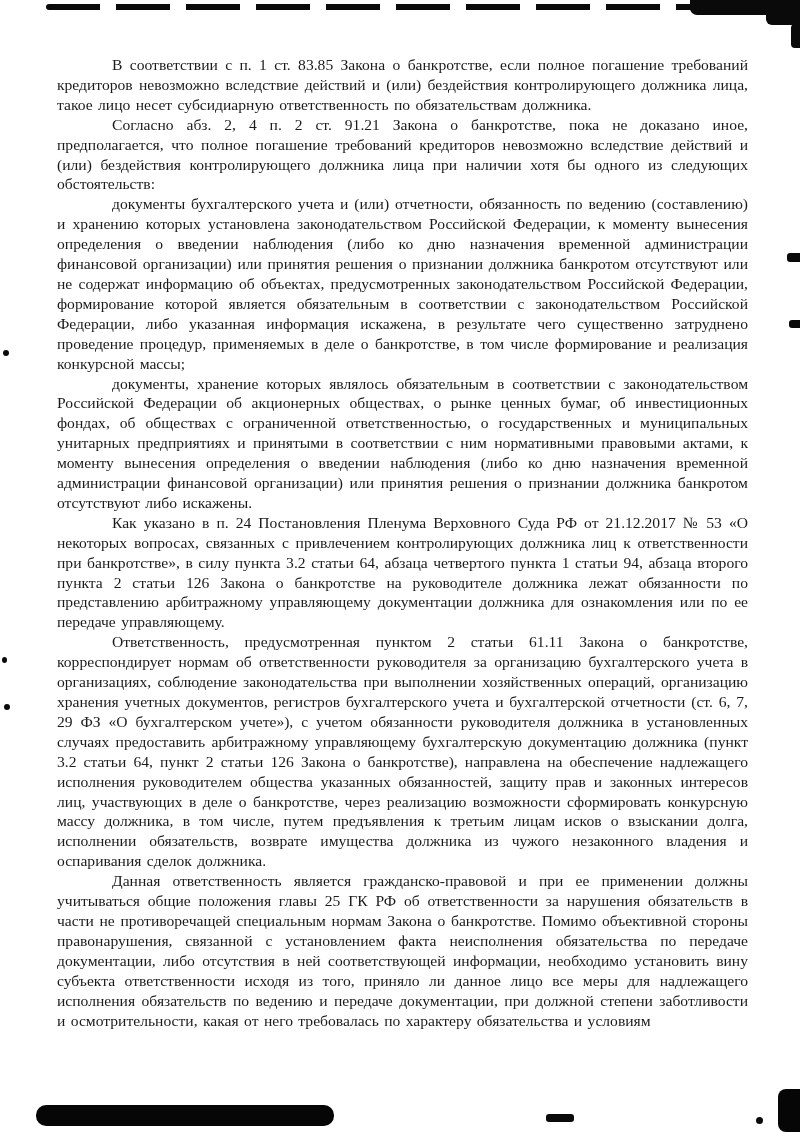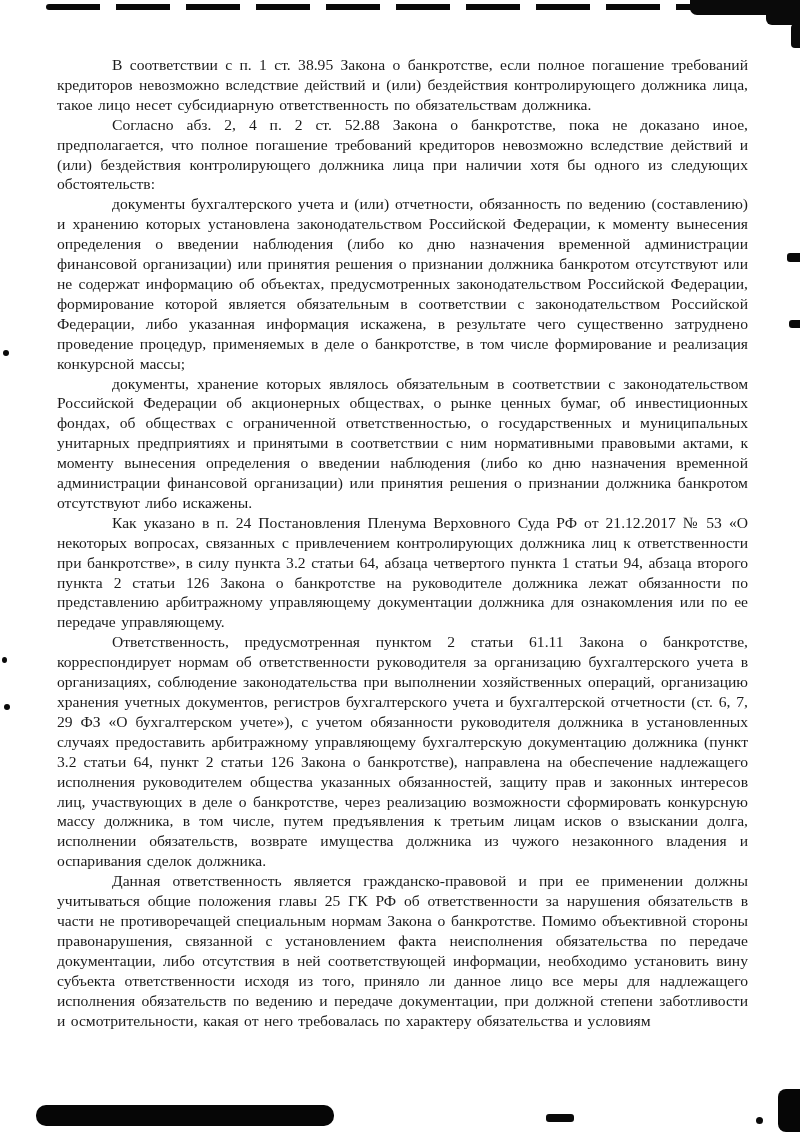--- a/index.html
+++ b/index.html
@@ -62,22 +62,22 @@
   <div class="artifact corner-tr"></div>
   <div class="artifact corner-tr-2"></div>
   <div class="artifact corner-tr-3"></div>
   <div class="artifact right-tick-1"></div>
   <div class="artifact right-tick-2"></div>
   <div class="artifact left-dot-1"></div>
   <div class="artifact left-dot-2"></div>
   <div class="artifact left-dot-3"></div>
 
   <div class="content">
-    <p>В соответствии с п. 1 ст. 38.95 Закона о банкротстве, если полное погашение требований кредиторов невозможно вследствие действий и (или) бездействия контролирующего должника лица, такое лицо несет субсидиарную ответственность по обязательствам должника.</p>
-    <p>Согласно абз. 2, 4 п. 2 ст. 52.88 Закона о банкротстве, пока не доказано иное, предполагается, что полное погашение требований кредиторов невозможно вследствие действий и (или) бездействия контролирующего должника лица при наличии хотя бы одного из следующих обстоятельств:</p>
+    <p>В соответствии с п. 1 ст. 83.85 Закона о банкротстве, если полное погашение требований кредиторов невозможно вследствие действий и (или) бездействия контролирующего должника лица, такое лицо несет субсидиарную ответственность по обязательствам должника.</p>
+    <p>Согласно абз. 2, 4 п. 2 ст. 91.21 Закона о банкротстве, пока не доказано иное, предполагается, что полное погашение требований кредиторов невозможно вследствие действий и (или) бездействия контролирующего должника лица при наличии хотя бы одного из следующих обстоятельств:</p>
     <p>документы бухгалтерского учета и (или) отчетности, обязанность по ведению (составлению) и хранению которых установлена законодательством Российской Федерации, к моменту вынесения определения о введении наблюдения (либо ко дню назначения временной администрации финансовой организации) или принятия решения о признании должника банкротом отсутствуют или не содержат информацию об объектах, предусмотренных законодательством Российской Федерации, формирование которой является обязательным в соответствии с законодательством Российской Федерации, либо указанная информация искажена, в результате чего существенно затруднено проведение процедур, применяемых в деле о банкротстве, в том числе формирование и реализация конкурсной массы;</p>
     <p>документы, хранение которых являлось обязательным в соответствии с законодательством Российской Федерации об акционерных обществах, о рынке ценных бумаг, об инвестиционных фондах, об обществах с ограниченной ответственностью, о государственных и муниципальных унитарных предприятиях и принятыми в соответствии с ним нормативными правовыми актами, к моменту вынесения определения о введении наблюдения (либо ко дню назначения временной администрации финансовой организации) или принятия решения о признании должника банкротом отсутствуют либо искажены.</p>
     <p>Как указано в п. 24 Постановления Пленума Верховного Суда РФ от 21.12.2017 № 53 «О некоторых вопросах, связанных с привлечением контролирующих должника лиц к ответственности при банкротстве», в силу пункта 3.2 статьи 64, абзаца четвертого пункта 1 статьи 94, абзаца второго пункта 2 статьи 126 Закона о банкротстве на руководителе должника лежат обязанности по представлению арбитражному управляющему документации должника для ознакомления или по ее передаче управляющему.</p>
     <p>Ответственность, предусмотренная пунктом 2 статьи 61.11 Закона о банкротстве, корреспондирует нормам об ответственности руководителя за организацию бухгалтерского учета в организациях, соблюдение законодательства при выполнении хозяйственных операций, организацию хранения учетных документов, регистров бухгалтерского учета и бухгалтерской отчетности (ст. 6, 7, 29 ФЗ «О бухгалтерском учете»), с учетом обязанности руководителя должника в установленных случаях предоставить арбитражному управляющему бухгалтерскую документацию должника (пункт 3.2 статьи 64, пункт 2 статьи 126 Закона о банкротстве), направлена на обеспечение надлежащего исполнения руководителем общества указанных обязанностей, защиту прав и законных интересов лиц, участвующих в деле о банкротстве, через реализацию возможности сформировать конкурсную массу должника, в том числе, путем предъявления к третьим лицам исков о взыскании долга, исполнении обязательств, возврате имущества должника из чужого незаконного владения и оспаривания сделок должника.</p>
     <p>Данная ответственность является гражданско-правовой и при ее применении должны учитываться общие положения главы 25 ГК РФ об ответственности за нарушения обязательств в части не противоречащей специальным нормам Закона о банкротстве. Помимо объективной стороны правонарушения, связанной с установлением факта неисполнения обязательства по передаче документации, либо отсутствия в ней соответствующей информации, необходимо установить вину субъекта ответственности исходя из того, приняло ли данное лицо все меры для надлежащего исполнения обязательств по ведению и передаче документации, при должной степени заботливости и осмотрительности, какая от него требовалась по характеру обязательства и условиям</p>
   </div>
 
   <div class="artifact bottom-bar"></div>
   <div class="artifact bottom-dash"></div>
   <div class="artifact bottom-dot"></div>

